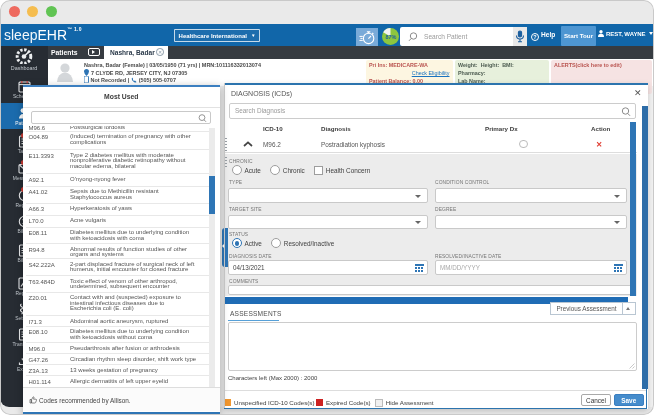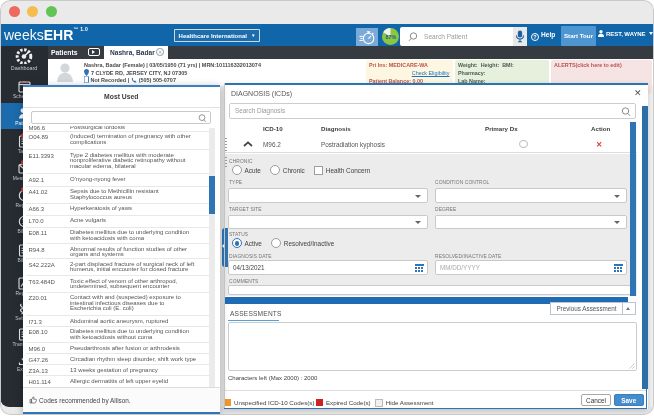--- a/index.html
+++ b/index.html
@@ -5,21 +5,21 @@
 *{margin:0;padding:0;box-sizing:border-box;}
 html,body{background:#fff;}
 body{font-family:"Liberation Sans",sans-serif;width:654px;height:416px;overflow:hidden;position:relative;}
 #win{position:absolute;left:0;top:0;width:654px;height:415px;background:#eaeaea;border-radius:10px;overflow:hidden;}
 #frame{position:absolute;left:0;top:0;width:654px;height:415px;border-radius:10px;box-shadow:inset 0 0 0 1px #c9c9c9;z-index:99;pointer-events:none;}
 .tl{position:absolute;top:6px;width:11px;height:11px;border-radius:50%;}
 
 #hdr{position:absolute;left:0;top:24px;width:654px;height:21.5px;background:#1166a9;}
 #logo{position:absolute;left:4px;top:1.5px;color:#fff;font-size:14px;}
 #logo .t{font-weight:400;opacity:.95;}
-#logo .e{font-weight:700;}
+#logo .e{font-weight:400;}
 #logo .v{font-size:5px;font-weight:700;vertical-align:9px;letter-spacing:.3px;}
 #orgbtn{position:absolute;left:174px;top:4.5px;width:86px;height:13.5px;border:1px solid rgba(255,255,255,.75);background:rgba(255,255,255,.05);color:#fff;font-size:6px;font-weight:700;line-height:12px;text-align:center;border-radius:1px;}
 #orgbtn .c{font-size:4.6px;vertical-align:.8px;margin-left:4px;}
 #swbtn{position:absolute;left:356px;top:3.5px;width:22px;height:18px;background:#79aad8;}
 #pie{position:absolute;left:382px;top:4px;}
 #srch{position:absolute;left:400px;top:3px;width:113px;height:18.5px;background:#fff;border-radius:2px 0 0 2px;color:#9b9b9b;font-size:6.6px;line-height:19px;}
 #srch span{margin-left:24px;}
 #srch svg{position:absolute;left:8px;top:4.5px;}
 #mic{position:absolute;left:513px;top:3px;width:14px;height:18.5px;background:#e9e9e9;}
 #helpb{position:absolute;left:531px;top:0;width:30px;height:21.5px;color:#fff;font-size:6.6px;font-weight:700;line-height:21.5px;}
@@ -103,21 +103,21 @@
 #pfoot{position:absolute;left:0;top:300px;width:196.5px;height:24.5px;background:#fbfbfb;border-top:1px solid #ddd;font-size:6.4px;color:#444;}
 </style>
 </head>
 <body>
 <div id="win">
   <div class="tl" style="left:8.5px;background:#ee6a5f;"></div>
   <div class="tl" style="left:26.5px;background:#f5bd4f;"></div>
   <div class="tl" style="left:45.5px;background:#61c454;"></div>
 
   <div id="hdr">
-    <div id="logo"><span class="t">weeks</span><span class="e">EHR</span><span class="v">™ 1.0</span></div>
+    <div id="logo"><span class="t">sleep</span><span class="e">EHR</span><span class="v">™ 1.0</span></div>
     <div id="orgbtn">Healthcare International<span class="c">▼</span></div>
     <div id="swbtn">
       <svg width="22" height="19" viewBox="0 0 22 19">
         <g stroke="#fff" fill="none" stroke-width="1.1">
           <circle cx="12.6" cy="10.4" r="5.2"></circle>
           <path d="M10.9 3.9 L14.3 3.9 M12.6 3.9 L12.6 5.2"></path>
           <path d="M16.2 4.9 L17.4 6.1"></path>
           <path d="M12.4 10.6 L15 8"></path>
           <path d="M3.4 8.4 L6.8 8.4 M4.4 10.4 L6.6 10.4 M3.4 12.4 L6.8 12.4" stroke-width="1"></path>
         </g>

